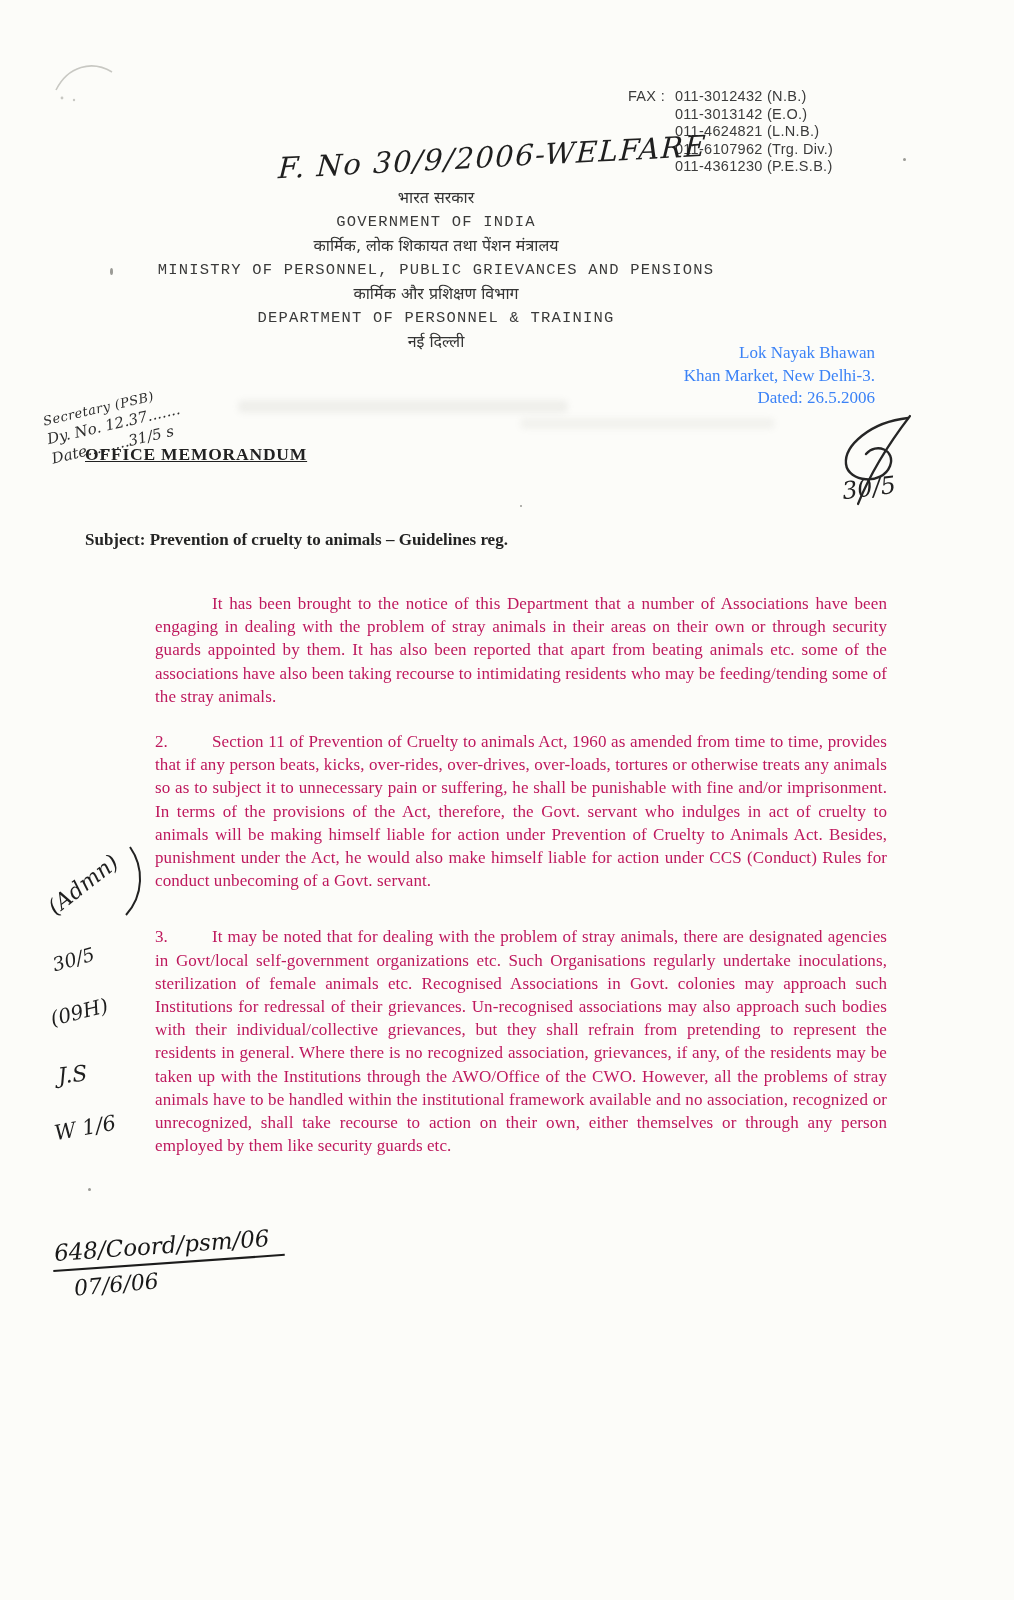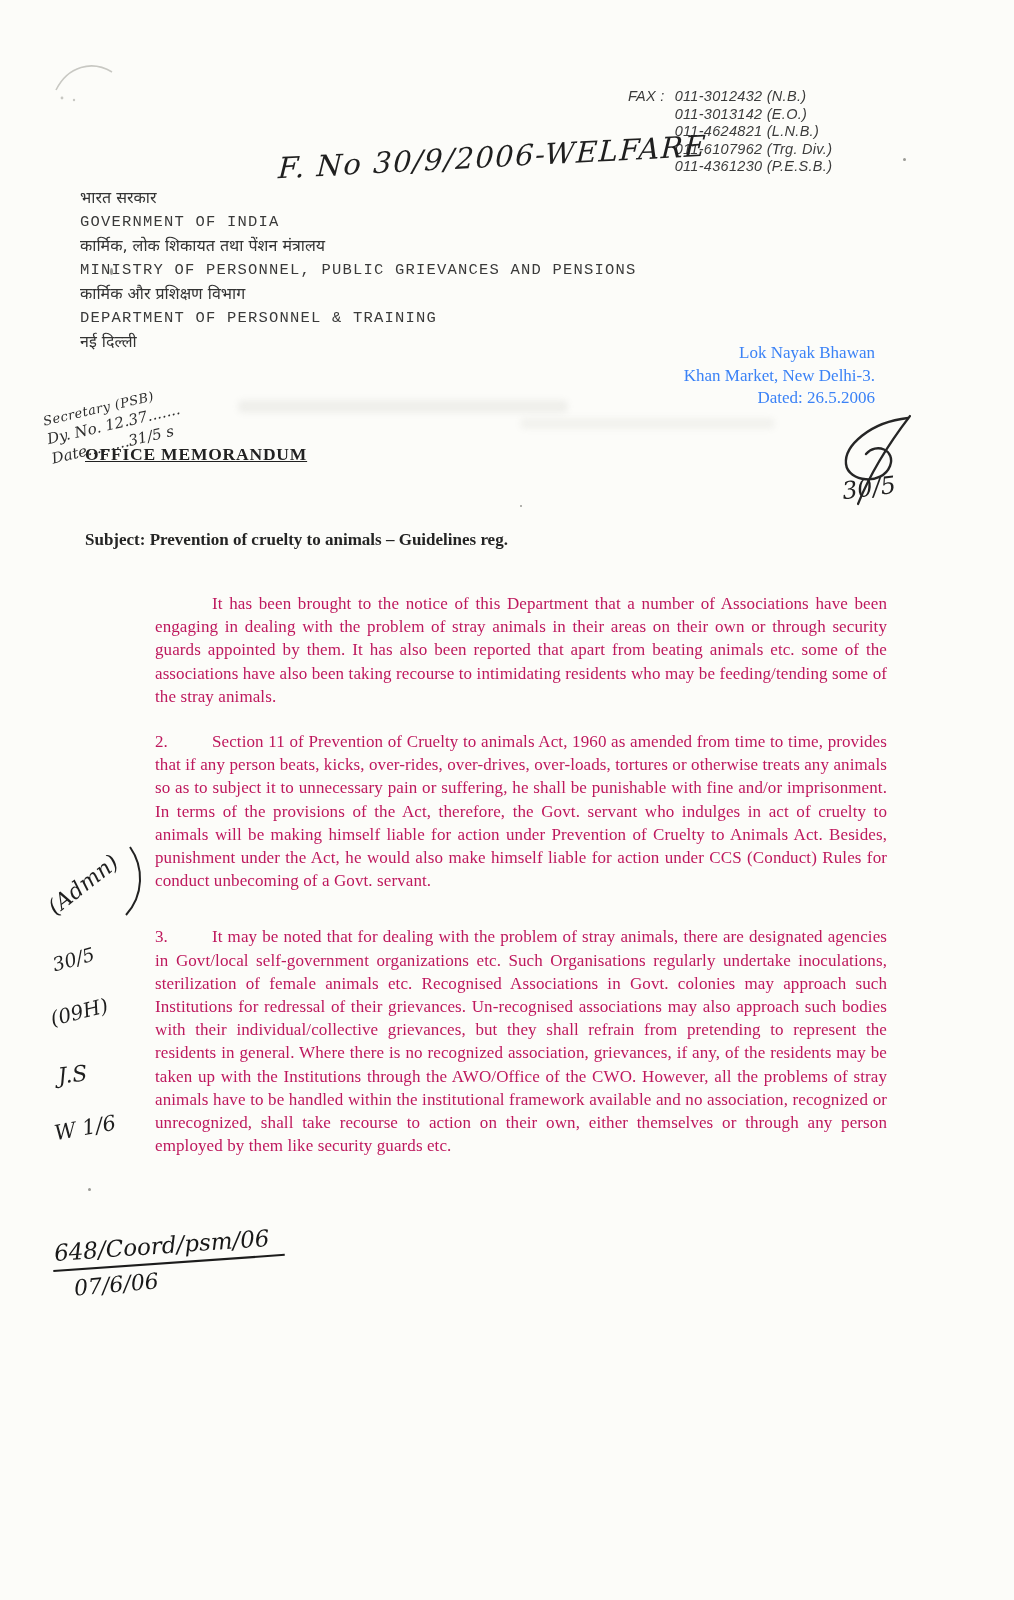--- a/index.html
+++ b/index.html
@@ -12,36 +12,37 @@
     color:#2b2b2b;
     overflow:hidden;
     box-shadow:0 0 6px rgba(0,0,0,.15);
   }
   
   .fax {
     position:absolute; top:88px; left:628px;
     display:flex; gap:10px;
     font-family:"Liberation Sans", sans-serif;
     font-size:14.5px; line-height:17.5px;
-    color:#3b3b3b; letter-spacing:.3px;font-style:italic;
+    color:#3b3b3b; letter-spacing:.3px;
   }
   .fax-label { white-space:nowrap; }
   
   .fileno {
     position:absolute; top:140px; left:278px;
     font-family:"DejaVu Serif", serif;
     font-style:italic;
     font-size:29px; letter-spacing:1.5px;
     color:#1f1f1f;
     transform:rotate(-3deg) skewX(-6deg);
     white-space:nowrap;
   }
   
   .header {
     position:absolute; top:186px; left:80px; width:712px;
+    text-align:center;
   }
   .header .hi {
     font-family:"DejaVu Sans", sans-serif;
     font-size:16px; line-height:24px; color:#333;
   }
   .header .en {
     font-family:Liberation Mono, monospace;
     font-size:15.5px; line-height:24px; letter-spacing:1.2px; color:#3a3a3a;
   }
   

